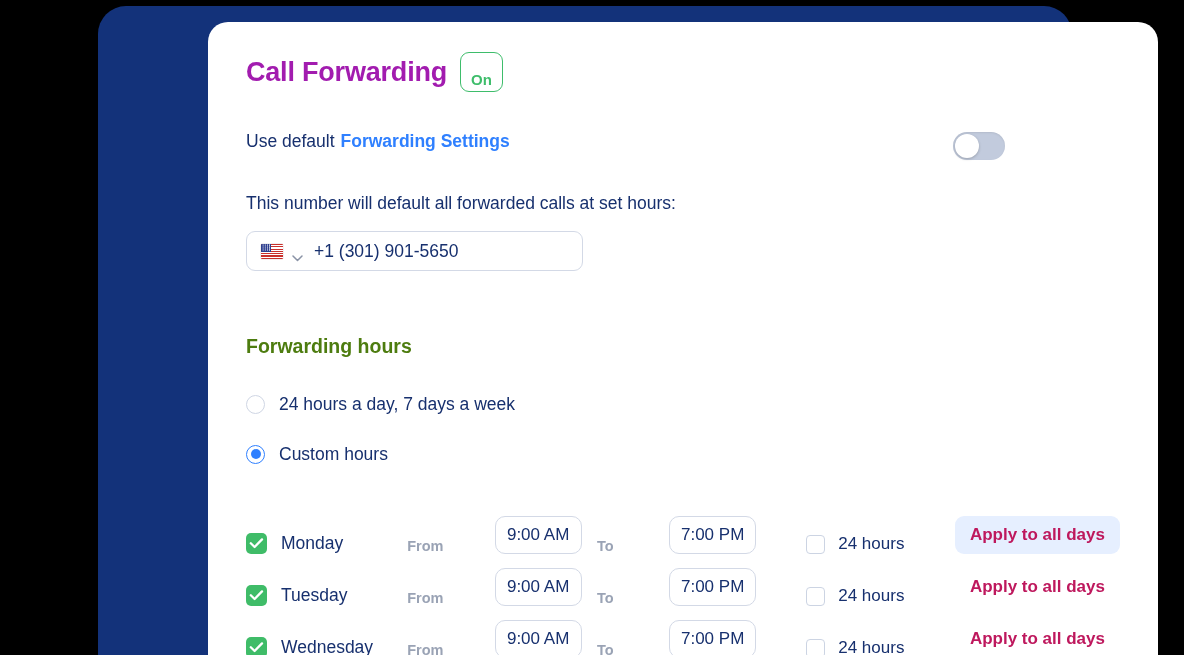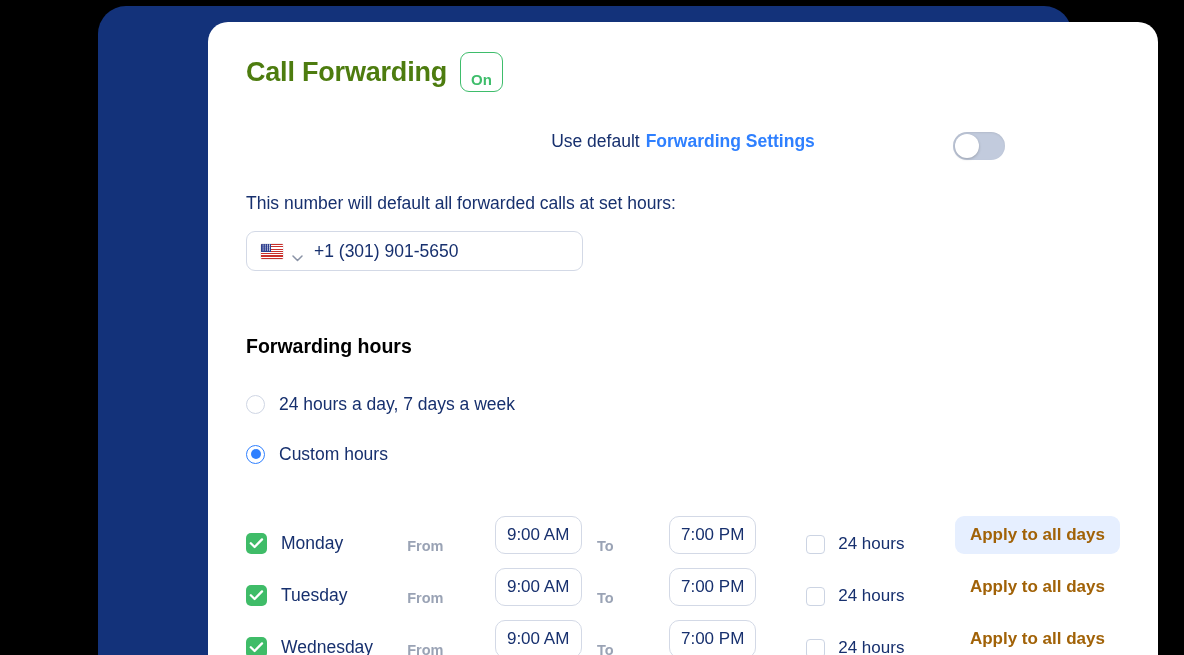--- a/index.html
+++ b/index.html
@@ -55,21 +55,21 @@
   
   .title-row {
     display: flex;
     align-items: center;
     gap: 13px;
     margin-bottom: 0;
   }
   .page-title {
     font-size: 27px;
     font-weight: bold;
-    color: #4d7c0f;
+    color: #a21caf;
     letter-spacing: -0.2px;
     line-height: 1;
   }
   .status-badge {
     display: inline-flex;
     align-items: center;
     justify-content: center;
     border: 1.6px solid #3ebd6b;
     color: #3ebd6b;
     border-radius: 9px;
@@ -78,21 +78,20 @@
     padding: 19px 10px 4px;
     line-height: 1;
   }
 
   
   .default-row {
     display: flex;
     align-items: center;
     margin-top: 35px;
     height: 28px;
-    justify-content: center;
   }
   .default-text {
     font-size: 17.5px;
     color: #17306e;
   }
   .default-link {
     font-size: 17.5px;
     color: #2f80ff;
     font-weight: bold;
     margin-left: 6px;
@@ -182,21 +181,21 @@
   }
   .phone-value {
     font-size: 17.5px;
     color: #17306e;
   }
 
   
   .section-title {
     font-size: 19.5px;
     font-weight: bold;
-    color: #000000;
+    color: #4d7c0f;
     margin-top: 64px;
   }
 
   .radio-group { margin-top: 32px; }
   .radio-row {
     display: flex;
     align-items: center;
     height: 28px;
     margin-bottom: 22px;
     cursor: pointer;
@@ -298,21 +297,21 @@
   .hours-label {
     font-size: 17px;
     color: #17306e;
     margin-left: 13px;
     width: 120px;
   }
 
   .apply-btn {
     font-size: 17px;
     font-weight: bold;
-    color: #a16207;
+    color: #be185d;
     padding: 9px 15px;
     border-radius: 9px;
     cursor: pointer;
     background: transparent;
     white-space: nowrap;
     margin-left: 22px;
   }
   .apply-btn.hover { background: #e6efff; }
 </style>
 </head>

